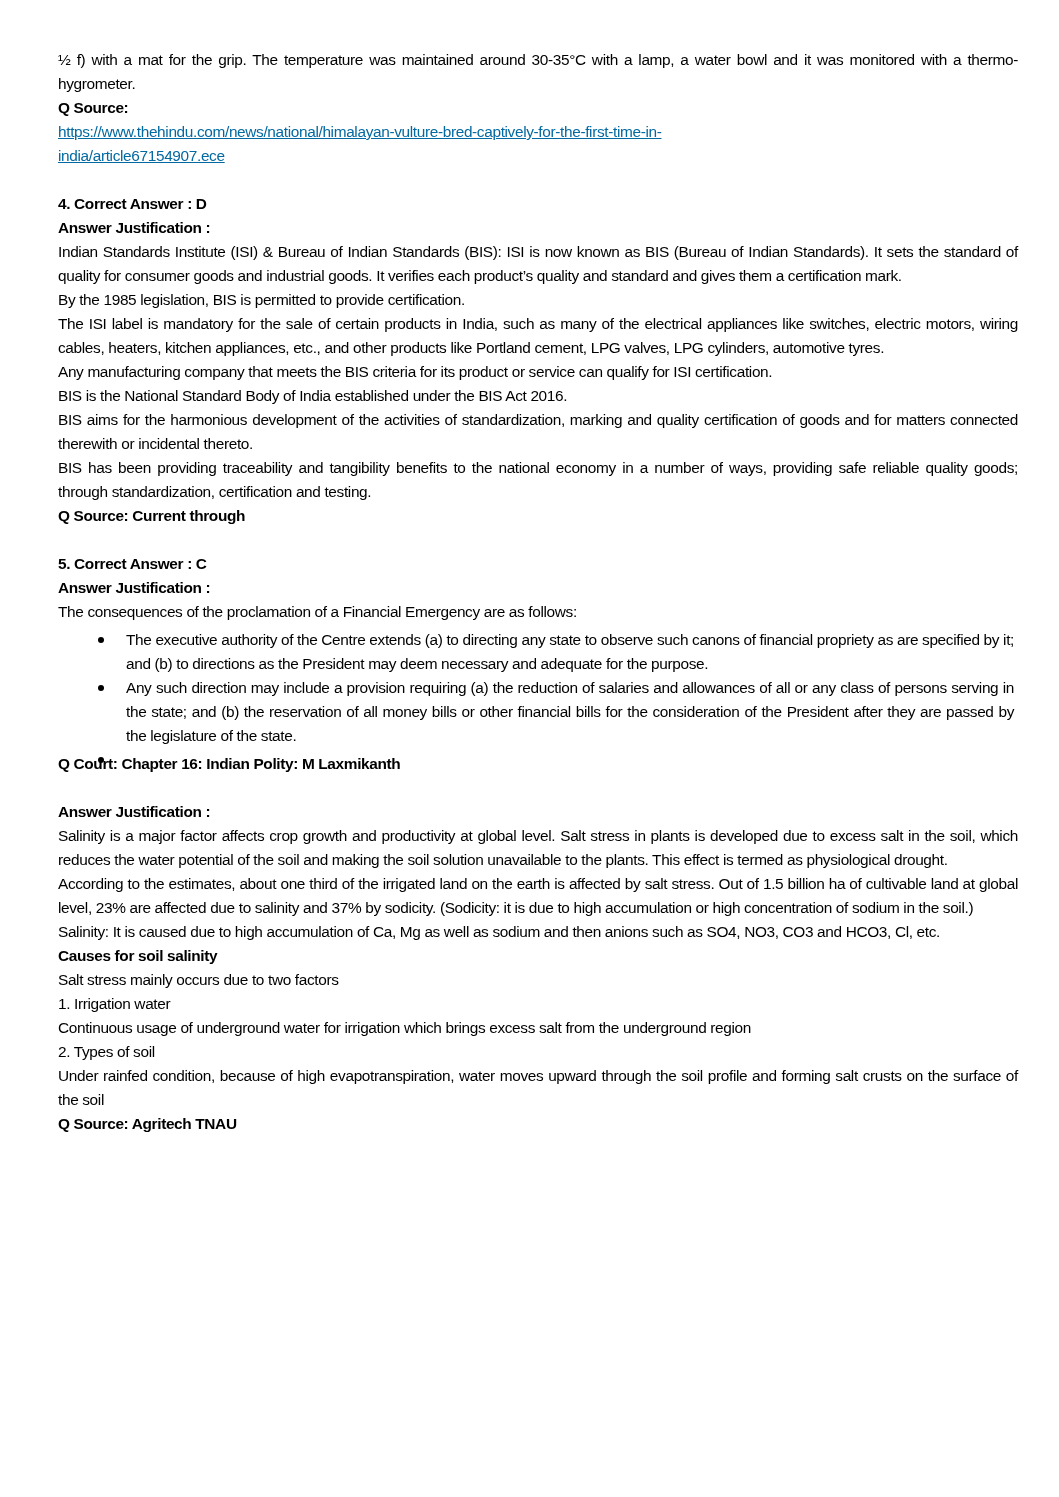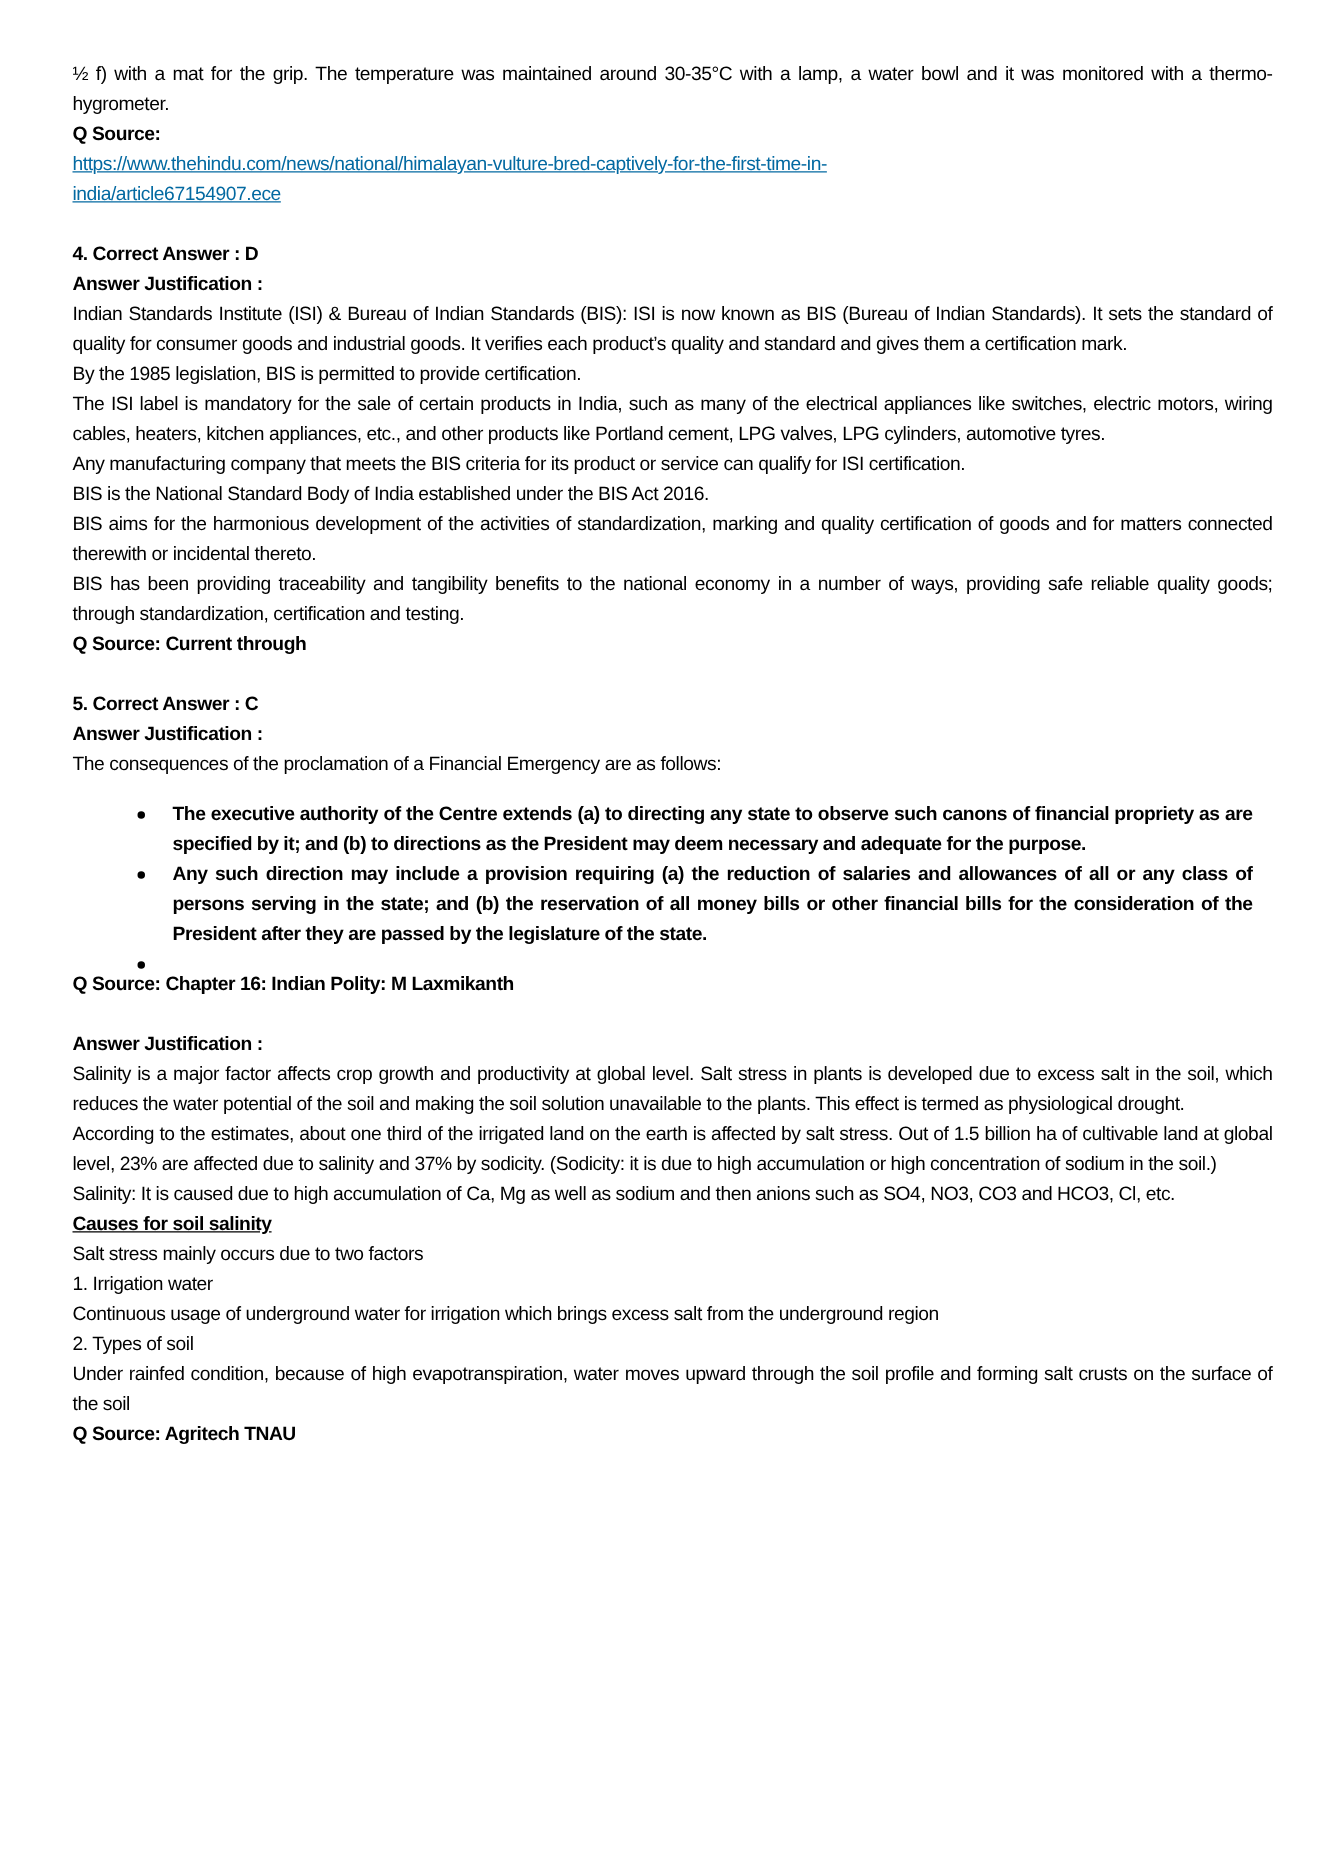--- a/index.html
+++ b/index.html
@@ -6,24 +6,24 @@
     body { width: 1059px; height: 1497px; overflow: hidden; position: relative; }
     .page {
       position: absolute; left: 58px; top: 48px; width: 960px;
       font-family: "Liberation Sans Narrow", "Liberation Sans", sans-serif;
       font-size: 15.4px; line-height: 24px; color: #000;
       letter-spacing: -0.35px;
     }
     .p { margin: 0; text-align: justify; text-align-last: left; }
     .p.just { text-align: justify; }
     .b { font-weight: bold; }
-    .u { text-decoration: underline; }
+    .u { }
     .link { color: #0369a1; text-decoration: underline; display: block; }
     .gap { height: 24px; }
-    ul.bullets { margin: 16px; padding: 0; list-style: none; font-weight: bold; }
+    ul.bullets { margin: 4px; padding: 0; list-style: none; }
     ul.bullets li { position: relative; padding-left: 64px; text-align: justify; }
     ul.bullets li .dot {
       position: absolute; left: 36px; top: 9px; width: 6px; height: 6px;
       border-radius: 50%; background: #000;
     }
   </style>
 </head>
 <body>
 
 <div class="page">
@@ -62,21 +62,21 @@
         <span>The executive authority of the Centre extends (a) to directing any state to observe such canons of financial propriety as are specified by it; and (b) to directions as the President may deem necessary and adequate for the purpose.</span>
       </li>
       <li>
         <span class="dot"></span>
         <span>Any such direction may include a provision requiring (a) the reduction of salaries and allowances of all or any class of persons serving in the state; and (b) the reservation of all money bills or other financial bills for the consideration of the President after they are passed by the legislature of the state.</span>
       </li>
       <li>
         <span class="dot"></span>
       </li>
     </ul>
-    <p class="p b">Q Source: Chapter 16: Indian Polity: M Laxmikanth</p>
+    <p class="p b">Q Court: Chapter 16: Indian Polity: M Laxmikanth</p>
   </section>
 
   <div class="gap"></div>
 
   <section>
     <p class="p b">Answer Justification :</p>
     <p class="p just">Salinity is a major factor affects crop growth and productivity at global level. Salt stress in plants is developed due to excess salt in the soil, which reduces the water potential of the soil and making the soil solution unavailable to the plants. This effect is termed as physiological drought.</p>
     <p class="p just">According to the estimates, about one third of the irrigated land on the earth is affected by salt stress. Out of 1.5 billion ha of cultivable land at global level, 23% are affected due to salinity and 37% by sodicity. (Sodicity: it is due to high accumulation or high concentration of sodium in the soil.)</p>
     <p class="p just">Salinity: It is caused due to high accumulation of Ca, Mg as well as sodium and then anions such as SO4, NO3, CO3 and HCO3, Cl, etc.</p>
     <p class="p b u">Causes for soil salinity</p>

